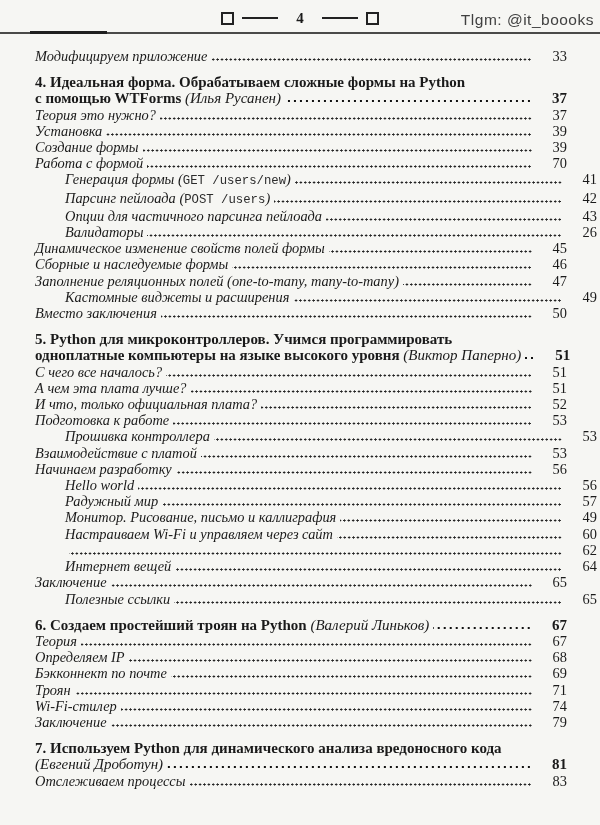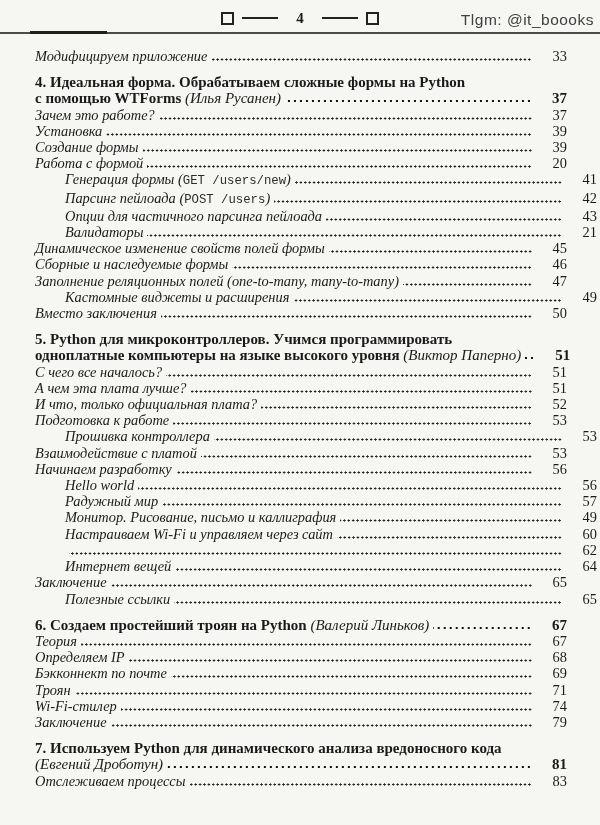--- a/index.html
+++ b/index.html
@@ -80,58 +80,58 @@
         <div class="row heading">
           <span class="txt"><span class="seg-b">4. Идеальная форма. Обрабатываем сложные формы на Python</span></span>
         </div>
         <div class="row heading">
           <span class="txt"><span class="seg-b">с помощью WTForms</span><span class="seg-i"> (Илья Русанен)</span></span>
           <span class="leader leader-b"></span>
           <span class="pg pg-b">37</span>
         </div>
       </div>
       <div class="row entry lvl0">
-        <span class="txt"><span class="seg-p">Зачем это работе?</span></span>
+        <span class="txt"><span class="seg-p">Теория это нужно?</span></span>
         <span class="leader"></span>
         <span class="pg">37</span>
       </div>
       <div class="row entry lvl0">
         <span class="txt"><span class="seg-p">Установка</span></span>
         <span class="leader"></span>
         <span class="pg">39</span>
       </div>
       <div class="row entry lvl0">
         <span class="txt"><span class="seg-p">Создание формы</span></span>
         <span class="leader"></span>
         <span class="pg">39</span>
       </div>
       <div class="row entry lvl0">
         <span class="txt"><span class="seg-p">Работа с формой</span></span>
         <span class="leader"></span>
-        <span class="pg">20</span>
+        <span class="pg">70</span>
       </div>
       <div class="row entry lvl1">
         <span class="txt"><span class="seg-p">Генерация формы (</span><span class="seg-c">GET /users/new</span><span class="seg-p">)</span></span>
         <span class="leader"></span>
         <span class="pg">41</span>
       </div>
       <div class="row entry lvl1">
         <span class="txt"><span class="seg-p">Парсинг пейлоада (</span><span class="seg-c">POST /users</span><span class="seg-p">)</span></span>
         <span class="leader"></span>
         <span class="pg">42</span>
       </div>
       <div class="row entry lvl1">
         <span class="txt"><span class="seg-p">Опции для частичного парсинга пейлоада</span></span>
         <span class="leader"></span>
         <span class="pg">43</span>
       </div>
       <div class="row entry lvl1">
         <span class="txt"><span class="seg-p">Валидаторы</span></span>
         <span class="leader"></span>
-        <span class="pg">21</span>
+        <span class="pg">26</span>
       </div>
       <div class="row entry lvl0">
         <span class="txt"><span class="seg-p">Динамическое изменение свойств полей формы</span></span>
         <span class="leader"></span>
         <span class="pg">45</span>
       </div>
       <div class="row entry lvl0">
         <span class="txt"><span class="seg-p">Сборные и наследуемые формы</span></span>
         <span class="leader"></span>
         <span class="pg">46</span>

